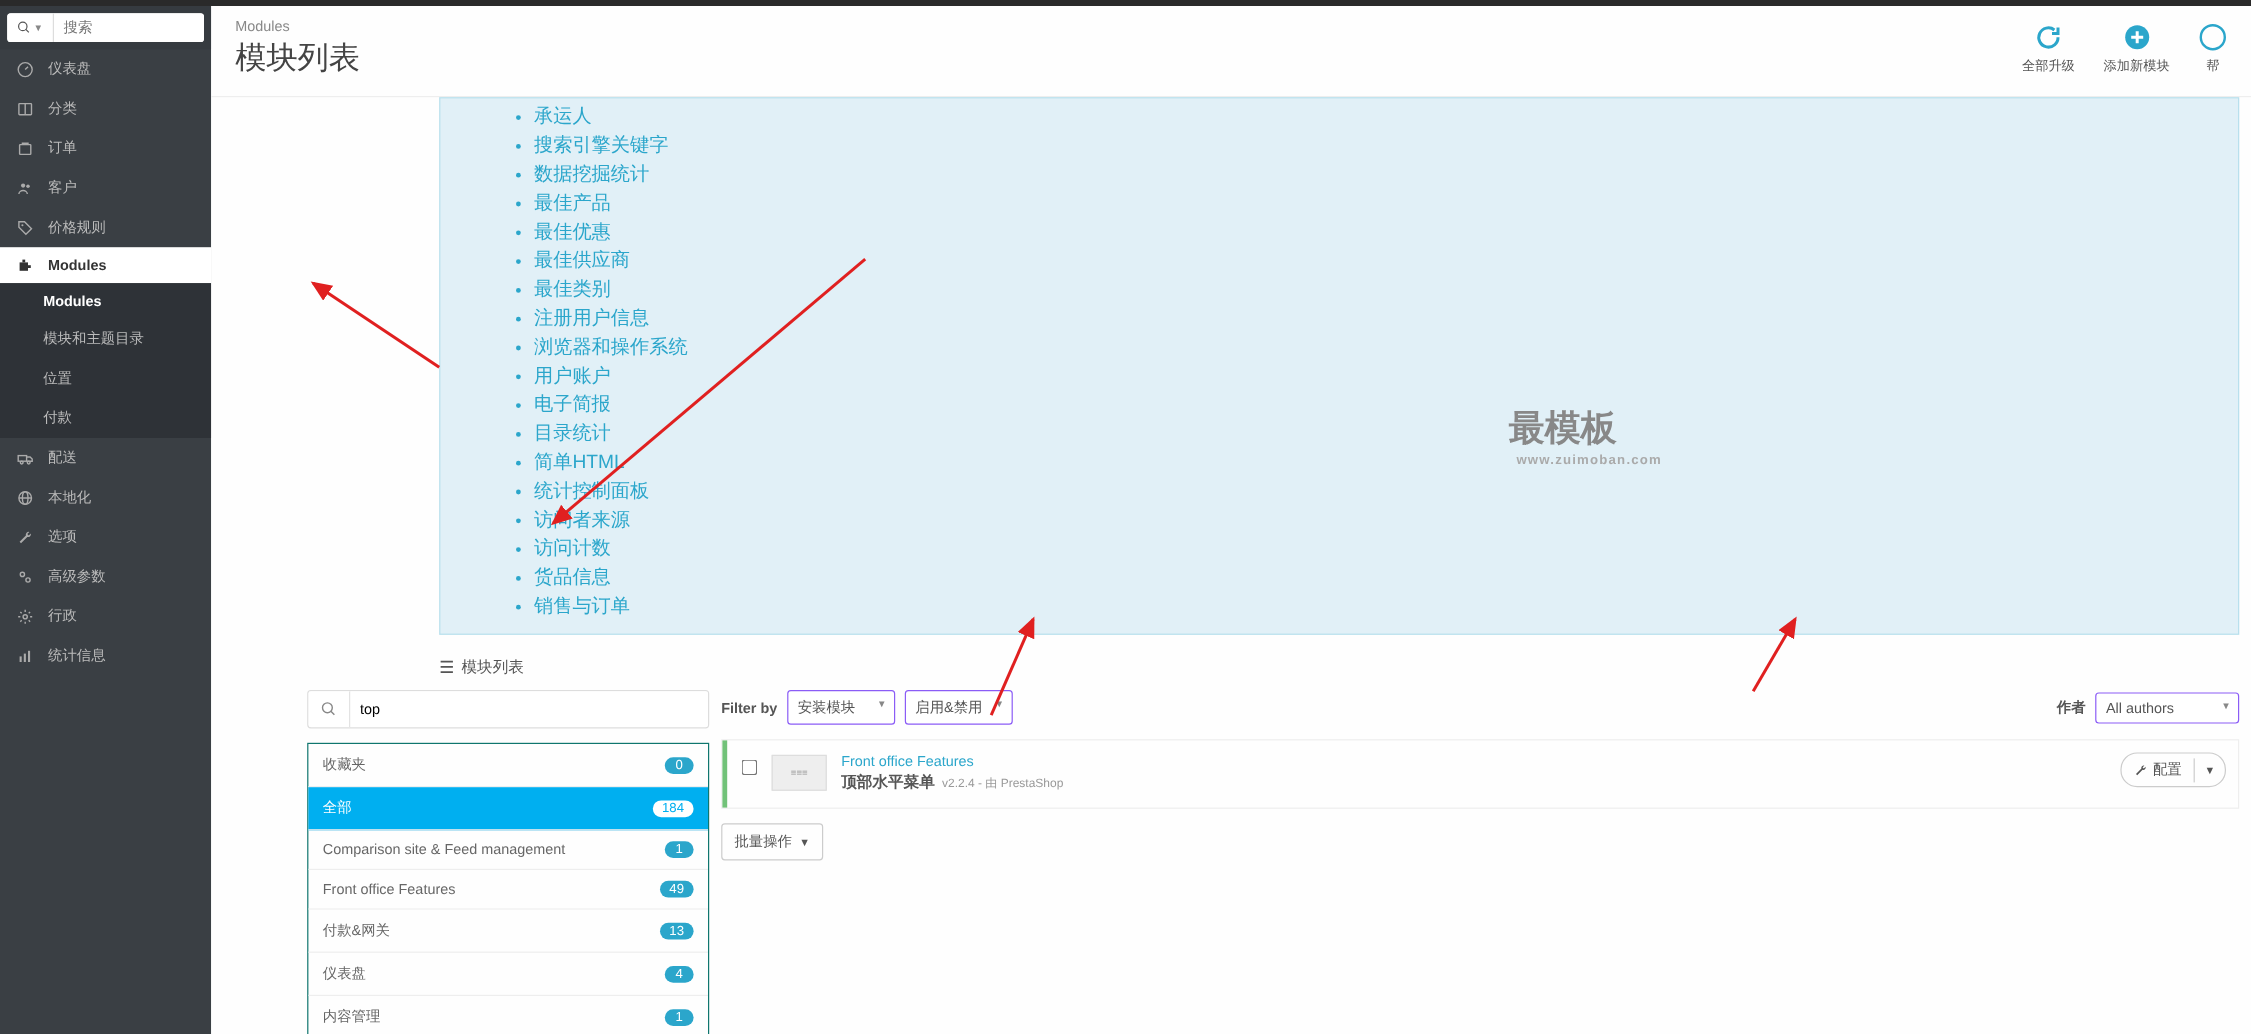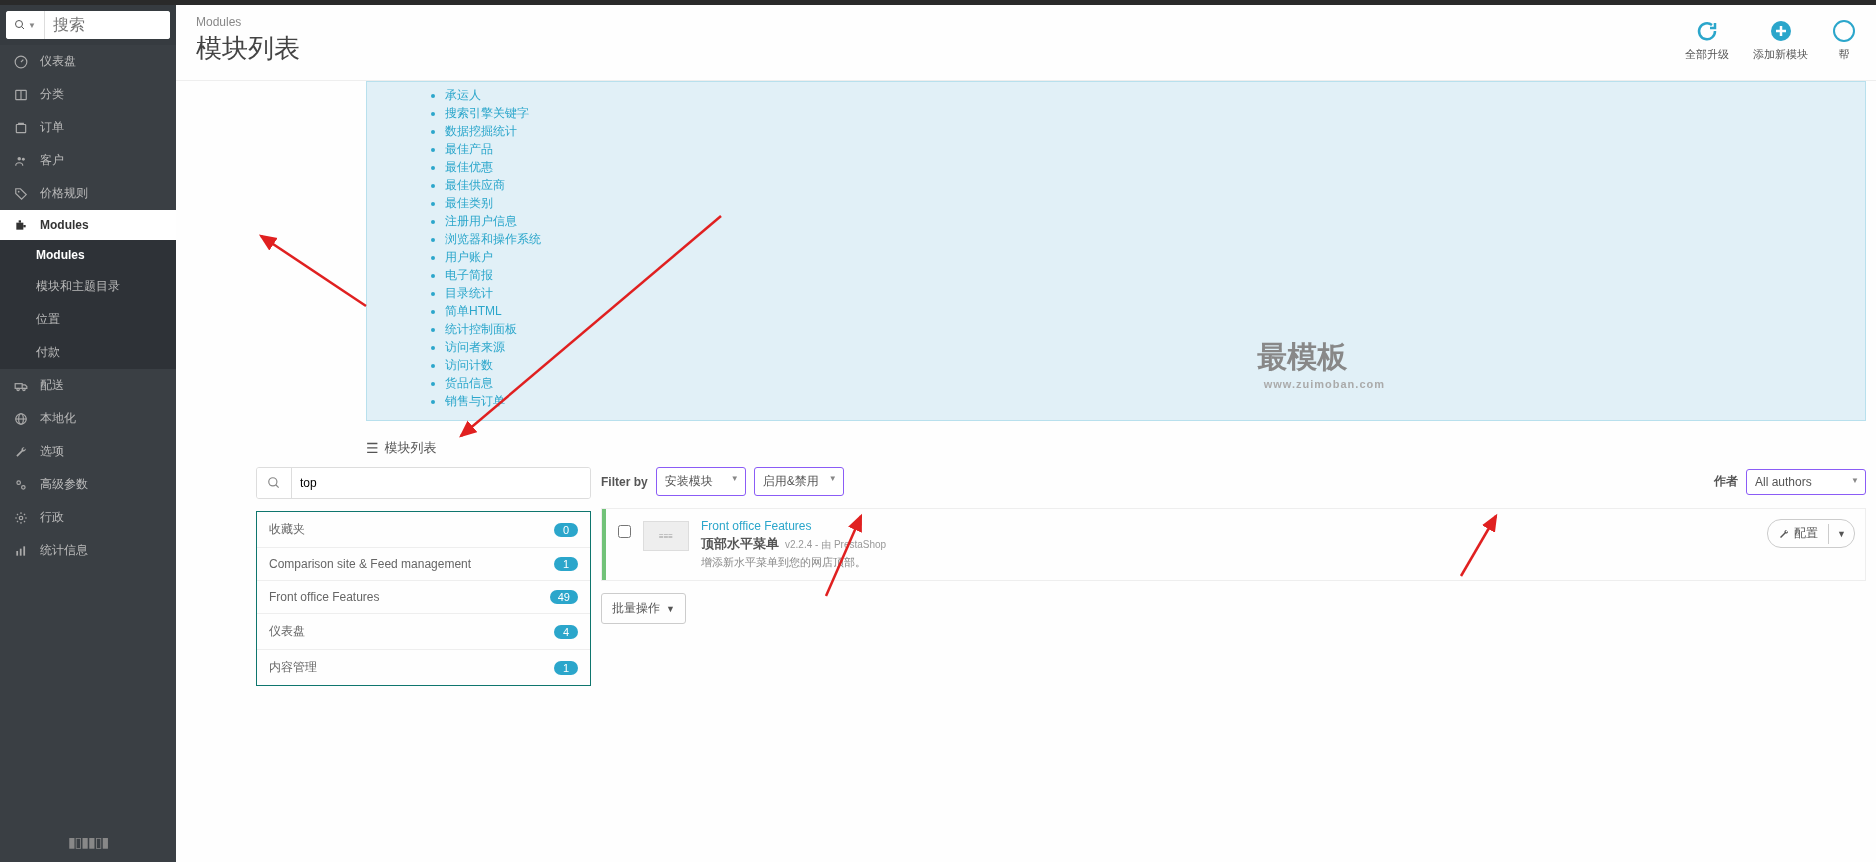--- a/index.html
+++ b/index.html
@@ -3,41 +3,41 @@
 <meta charset="utf-8">
 <style>
 * { margin: 0; padding: 0; box-sizing: border-box; }
 body { font-family: "Helvetica Neue", Arial, "Microsoft YaHei", sans-serif; font-size: 13px; color: #555; background: #fff; }
 .topbar { height: 5px; background: #2a2a2a; }
 .layout { display: flex; min-height: 857px; }
 .sidebar { width: 176px; background: #3a3f44; color: #ccc; display: flex; flex-direction: column; }
 .sidebar-search { padding: 6px; background: #363b40; }
 .sidebar-search-box { display: flex; background: #fff; border-radius: 3px; overflow: hidden; }
 .sidebar-search-btn { display: flex; align-items: center; gap: 2px; padding: 5px 8px; background: #fff; border-right: 1px solid #ddd; cursor: pointer; }
-.sidebar-search-input { flex: 1; border: none; padding: 5px 8px; font-size: 16px; outline: none; }
+.sidebar-search-input { flex: 1; border: none; padding: 5px 8px; font-size: 12px; outline: none; }
 .nav-item { display: flex; align-items: center; gap: 12px; padding: 8px 14px; color: #bbb; cursor: pointer; font-size: 12px; }
 .nav-item.active { background: #fff; color: #333; font-weight: bold; }
 .nav-icon-area { width: 14px; display: flex; align-items: center; justify-content: center; }
 .nav-sub { background: #2e3237; }
 .nav-sub-item { padding: 8px 14px 8px 36px; color: #bbb; font-size: 12px; cursor: pointer; }
 .nav-sub-item.active { color: #fff; font-weight: bold; }
 .sidebar-footer { margin-top: auto; display: flex; justify-content: center; padding: 12px 0; }
 .barcode-icon { color: #888; font-size: 14px; letter-spacing: -1px; }
 .main { flex: 1; background: #fefefe; display: flex; flex-direction: column; }
 .page-header { padding: 10px 20px 14px 20px; border-bottom: 1px solid #eee; display: flex; justify-content: space-between; align-items: flex-start; }
 .breadcrumb { font-size: 12px; color: #888; margin-bottom: 2px; }
 .page-title { font-size: 26px; font-weight: 300; color: #444; }
 .header-actions { display: flex; gap: 24px; align-items: flex-start; padding-top: 4px; }
 .header-action { display: flex; flex-direction: column; align-items: center; gap: 4px; cursor: pointer; }
 .header-action-icon { color: #2ba6cb; font-size: 22px; }
 .header-action-label { font-size: 11px; color: #555; }
 .content { padding: 0 0 20px 0; }
 .blue-panel { margin: 0 10px 0 190px; background: #e1f0f7; border: 1px solid #b8e0ed; padding: 4px 0 10px 60px; position: relative; }
 .blue-panel ul { list-style: disc; margin-left: 18px; }
-.blue-panel li { color: #2ba6cb; font-size: 12px; line-height: 1.5; cursor: pointer; }
+.blue-panel li { color: #2ba6cb; font-size: 16px; line-height: 1.5; cursor: pointer; }
 .blue-panel li::marker { color: #2ba6cb; }
 .watermark { position: absolute; right: 480px; top: 255px; font-size: 30px; font-weight: bold; color: #888; text-align: center; pointer-events: none; }
 .watermark-sub { font-size: 11px; color: #aaa; letter-spacing: 1px; margin-left: 44px; }
 .list-header { display: flex; align-items: center; gap: 6px; margin: 18px 10px 10px 190px; font-size: 13px; color: #555; }
 .list-header-icon { font-size: 14px; }
 .module-area { display: flex; gap: 10px; margin: 0 10px 0 80px; }
 .left-col { width: 335px; }
 .search-box { display: flex; border: 1px solid #ddd; border-radius: 3px; overflow: hidden; margin-bottom: 12px; }
 .search-icon-btn { padding: 8px 10px; background: #fff; border-right: 1px solid #ddd; color: #888; cursor: pointer; }
 .search-input { flex: 1; border: none; padding: 8px; font-size: 12px; outline: none; }
@@ -297,27 +297,35 @@
                   <line x1="20" y1="20" x2="15" y2="15"></line>
                 </svg>
             </div>
             <input class="search-input" value="top" style="">
           </div>
           <div class="cat-list" id="cat-list">
               <div class="cat-item">
                 <span>收藏夹</span>
                 <span class="cat-badge">0</span>
               </div>
+              <div class="cat-item active">
+                <span>全部</span>
+                <span class="cat-badge">184</span>
+              </div>
               <div class="cat-item">
                 <span>Comparison site &amp; Feed management</span>
                 <span class="cat-badge">1</span>
               </div>
               <div class="cat-item">
                 <span>Front office Features</span>
                 <span class="cat-badge">49</span>
+              </div>
+              <div class="cat-item">
+                <span>付款&amp;网关</span>
+                <span class="cat-badge">13</span>
               </div>
               <div class="cat-item">
                 <span>仪表盘</span>
                 <span class="cat-badge">4</span>
               </div>
               <div class="cat-item">
                 <span>内容管理</span>
                 <span class="cat-badge">1</span>
               </div>
             </div>
@@ -336,21 +344,20 @@
           <div class="module-row">
             <div class="module-green-bar"></div>
             <input type="checkbox" class="module-check" style="">
             <div class="module-thumb">≡≡≡</div>
             <div class="module-info">
               <div class="module-cat">Front office Features</div>
               <div class="module-name-line">
                 <span class="module-name">顶部水平菜单</span>
                 <span class="module-ver">v2.2.4 - 由 PrestaShop</span>
               </div>
-              <div class="module-desc">增添新水平菜单到您的网店顶部。</div>
             </div>
             <div class="config-btn">
               <div class="config-btn-main">
                 <span>
                     <svg width="12" height="12" viewBox="0 0 24 24" fill="#555">
                       <path d="M20 6 a4 4 0 0 1-5 5 L6 20 l-2-2 9-9 a4 4 0 0 1 5-5 l-3 3 2 2 z"></path>
                     </svg>
                   </span>
                 <span>配置</span>
               </div>

